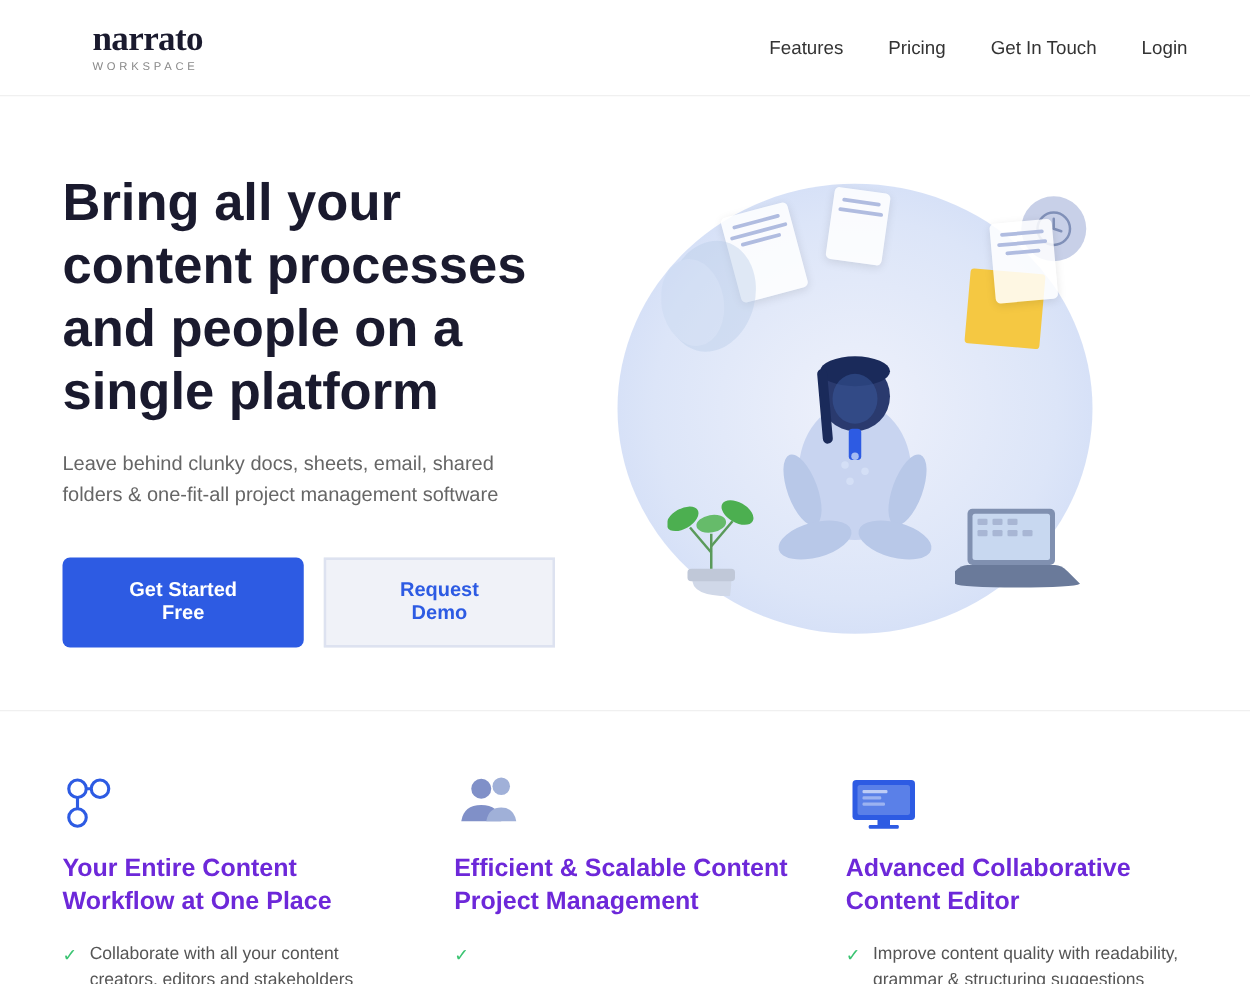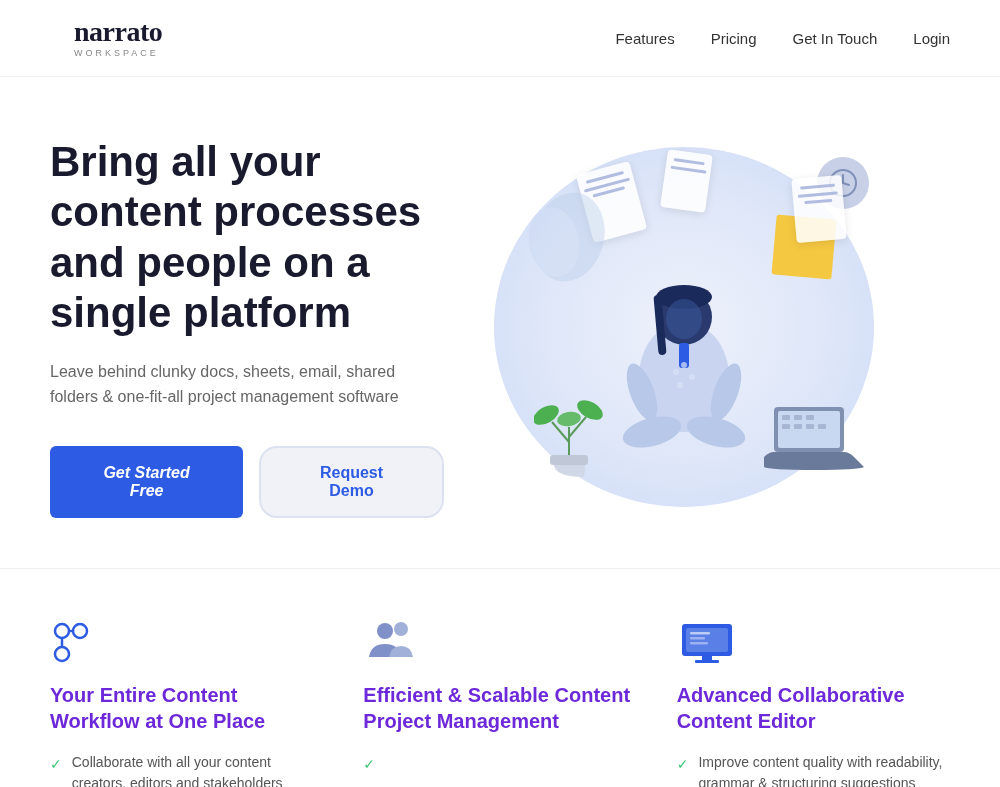--- a/index.html
+++ b/index.html
@@ -30,25 +30,24 @@
       padding: 60px 76px 50px 50px;
     }
     .hero-left { max-width: 420px; }
     .hero-title { font-size: 42px; font-weight: 700; line-height: 1.2; color: #1a1a2e; margin-bottom: 20px; }
     .hero-subtitle { font-size: 16px; color: #666; line-height: 1.6; margin-bottom: 36px; }
     .hero-buttons { display: flex; gap: 16px; }
     .btn-primary {
       background: #2d5be3; color: #fff; border: none;
       padding: 18px 36px; border-radius: 6px; font-size: 16px; font-weight: 600;
       cursor: pointer;
-      font-style: italic;
     }
     .btn-secondary {
       background: #f0f2f8; color: #2d5be3; border: 2px solid #dde2f0;
-      padding: 16px 36px; border-radius: 18px; font-size: 16px; font-weight: 600;
+      padding: 16px 36px; border-radius: 0; font-size: 16px; font-weight: 600;
       cursor: pointer;
     }
 
     
     .hero-right {
       width: 480px; height: 380px; position: relative; flex-shrink: 0;
     }
     .hero-circle {
       width: 380px; height: 360px;
       background: radial-gradient(ellipse at center, #eef1fb 0%, #dce5f8 60%, #c8d6f5 100%);

